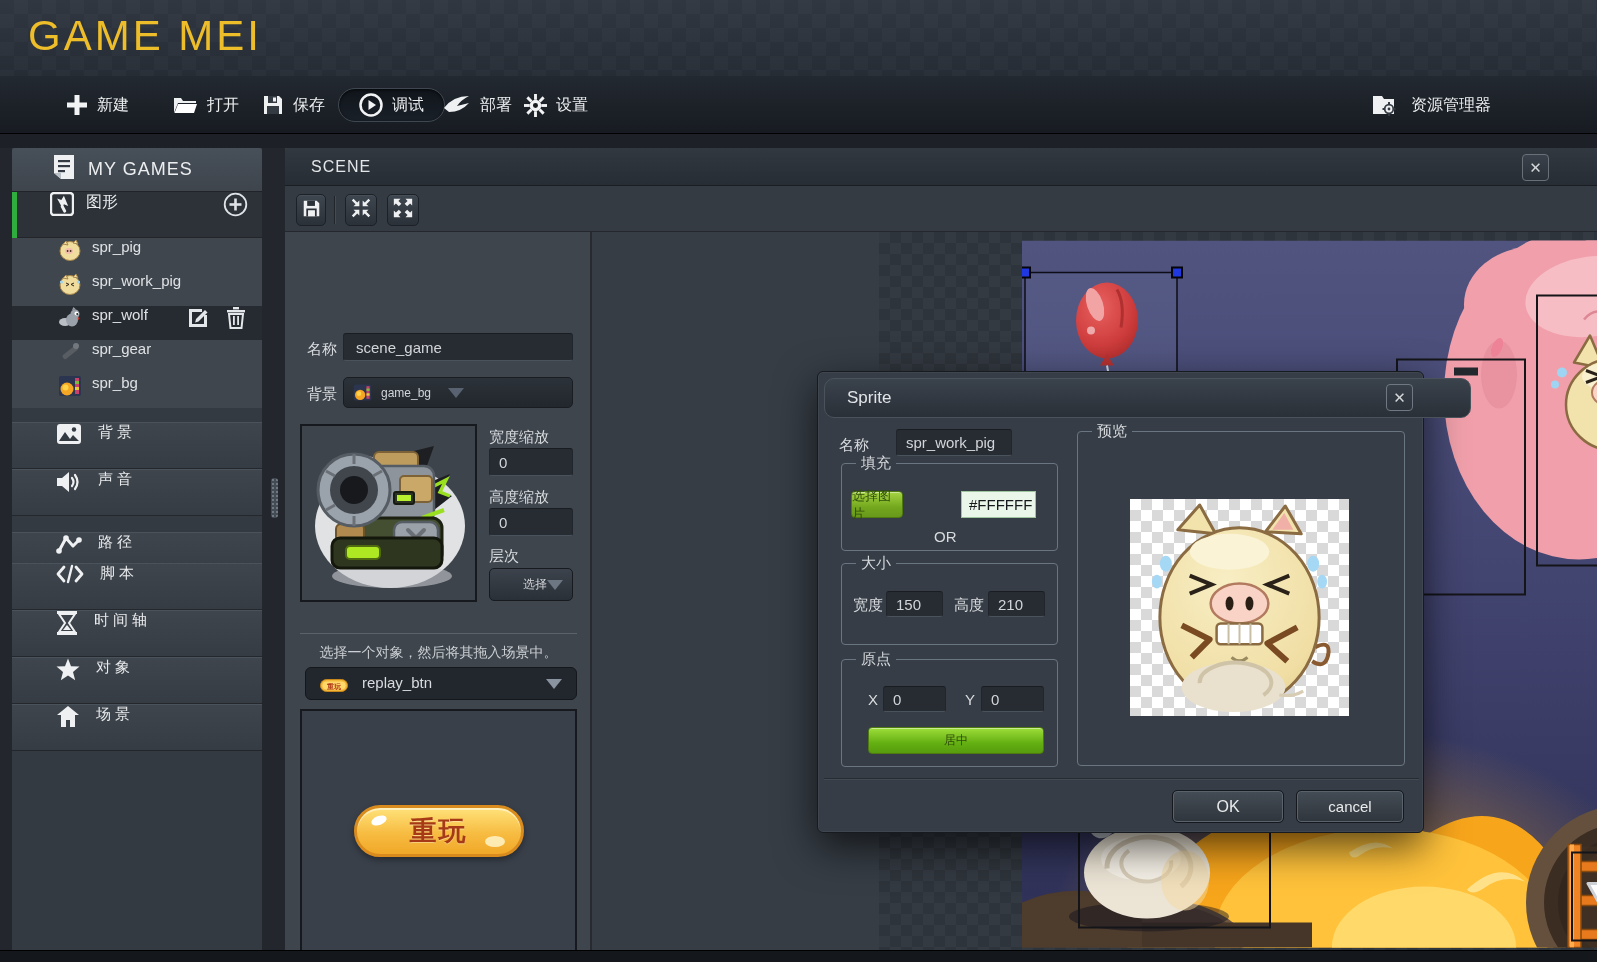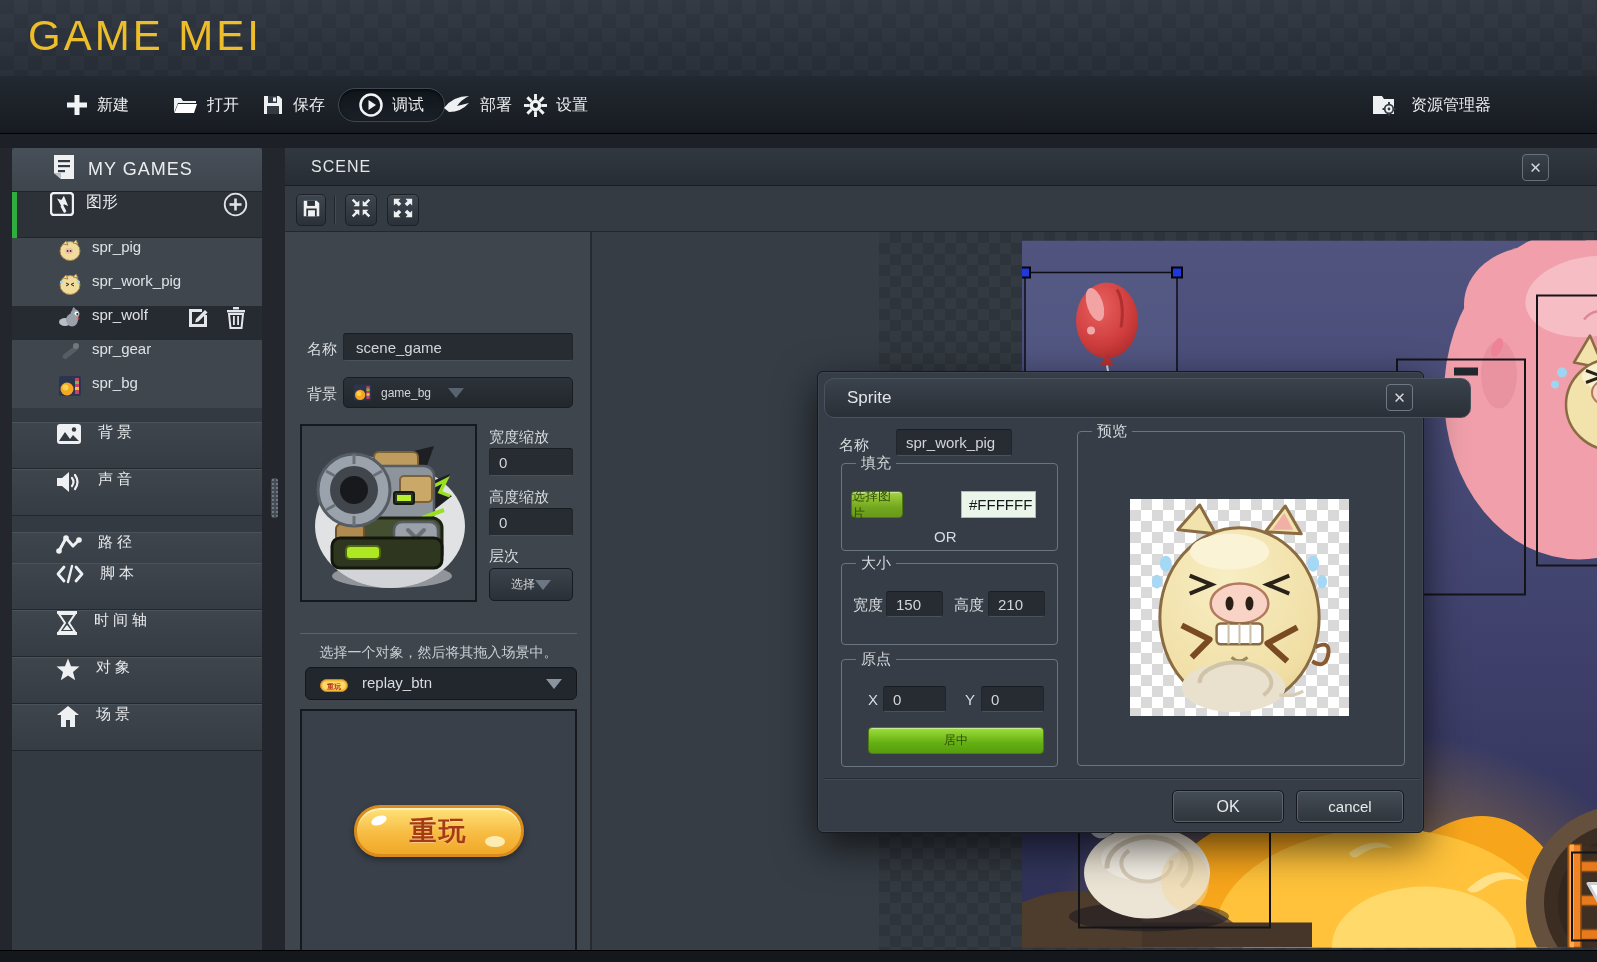--- a/index.html
+++ b/index.html
@@ -410,21 +410,21 @@
 
       <span class="plabel" style="left:204px;top:196px;">宽度缩放</span>
       <div class="tinput" style="left:204px;top:216px;width:84px;height:28px;">
           <span>0</span>
         </div>
       <span class="plabel" style="left:204px;top:256px;">高度缩放</span>
       <div class="tinput" style="left:204px;top:276px;width:84px;height:28px;">
           <span>0</span>
         </div>
       <span class="plabel" style="left:204px;top:315px;">层次</span>
-      <div class="ddown" style="left:204px;top:336px;width:84px;height:33px;padding:0 9px;background:linear-gradient(#3c434c,#2a3037);border:1px solid #171b20;justify-content:center;">
+      <div class="ddown" style="left:204px;top:336px;width:84px;height:33px;padding:0 9px;background:linear-gradient(#3c434c,#2a3037);border:1px solid #171b20;justify-content:flex-end;">
         <span>选择</span>
         <span class="tri"></span>
       </div>
 
       <div class="abs" id="divline"></div>
       <div class="abs" id="hint">选择一个对象，然后将其拖入场景中。</div>
 
       <div class="abs" id="objdd">
         <span class="abs" style="left:14px;top:10px;"><svg width="28" height="13" viewBox="0 0 28 13">
               <rect x="0.5" y="0.5" width="27" height="12" rx="6" fill="#f2b83a" stroke="#c8871c"></rect>

